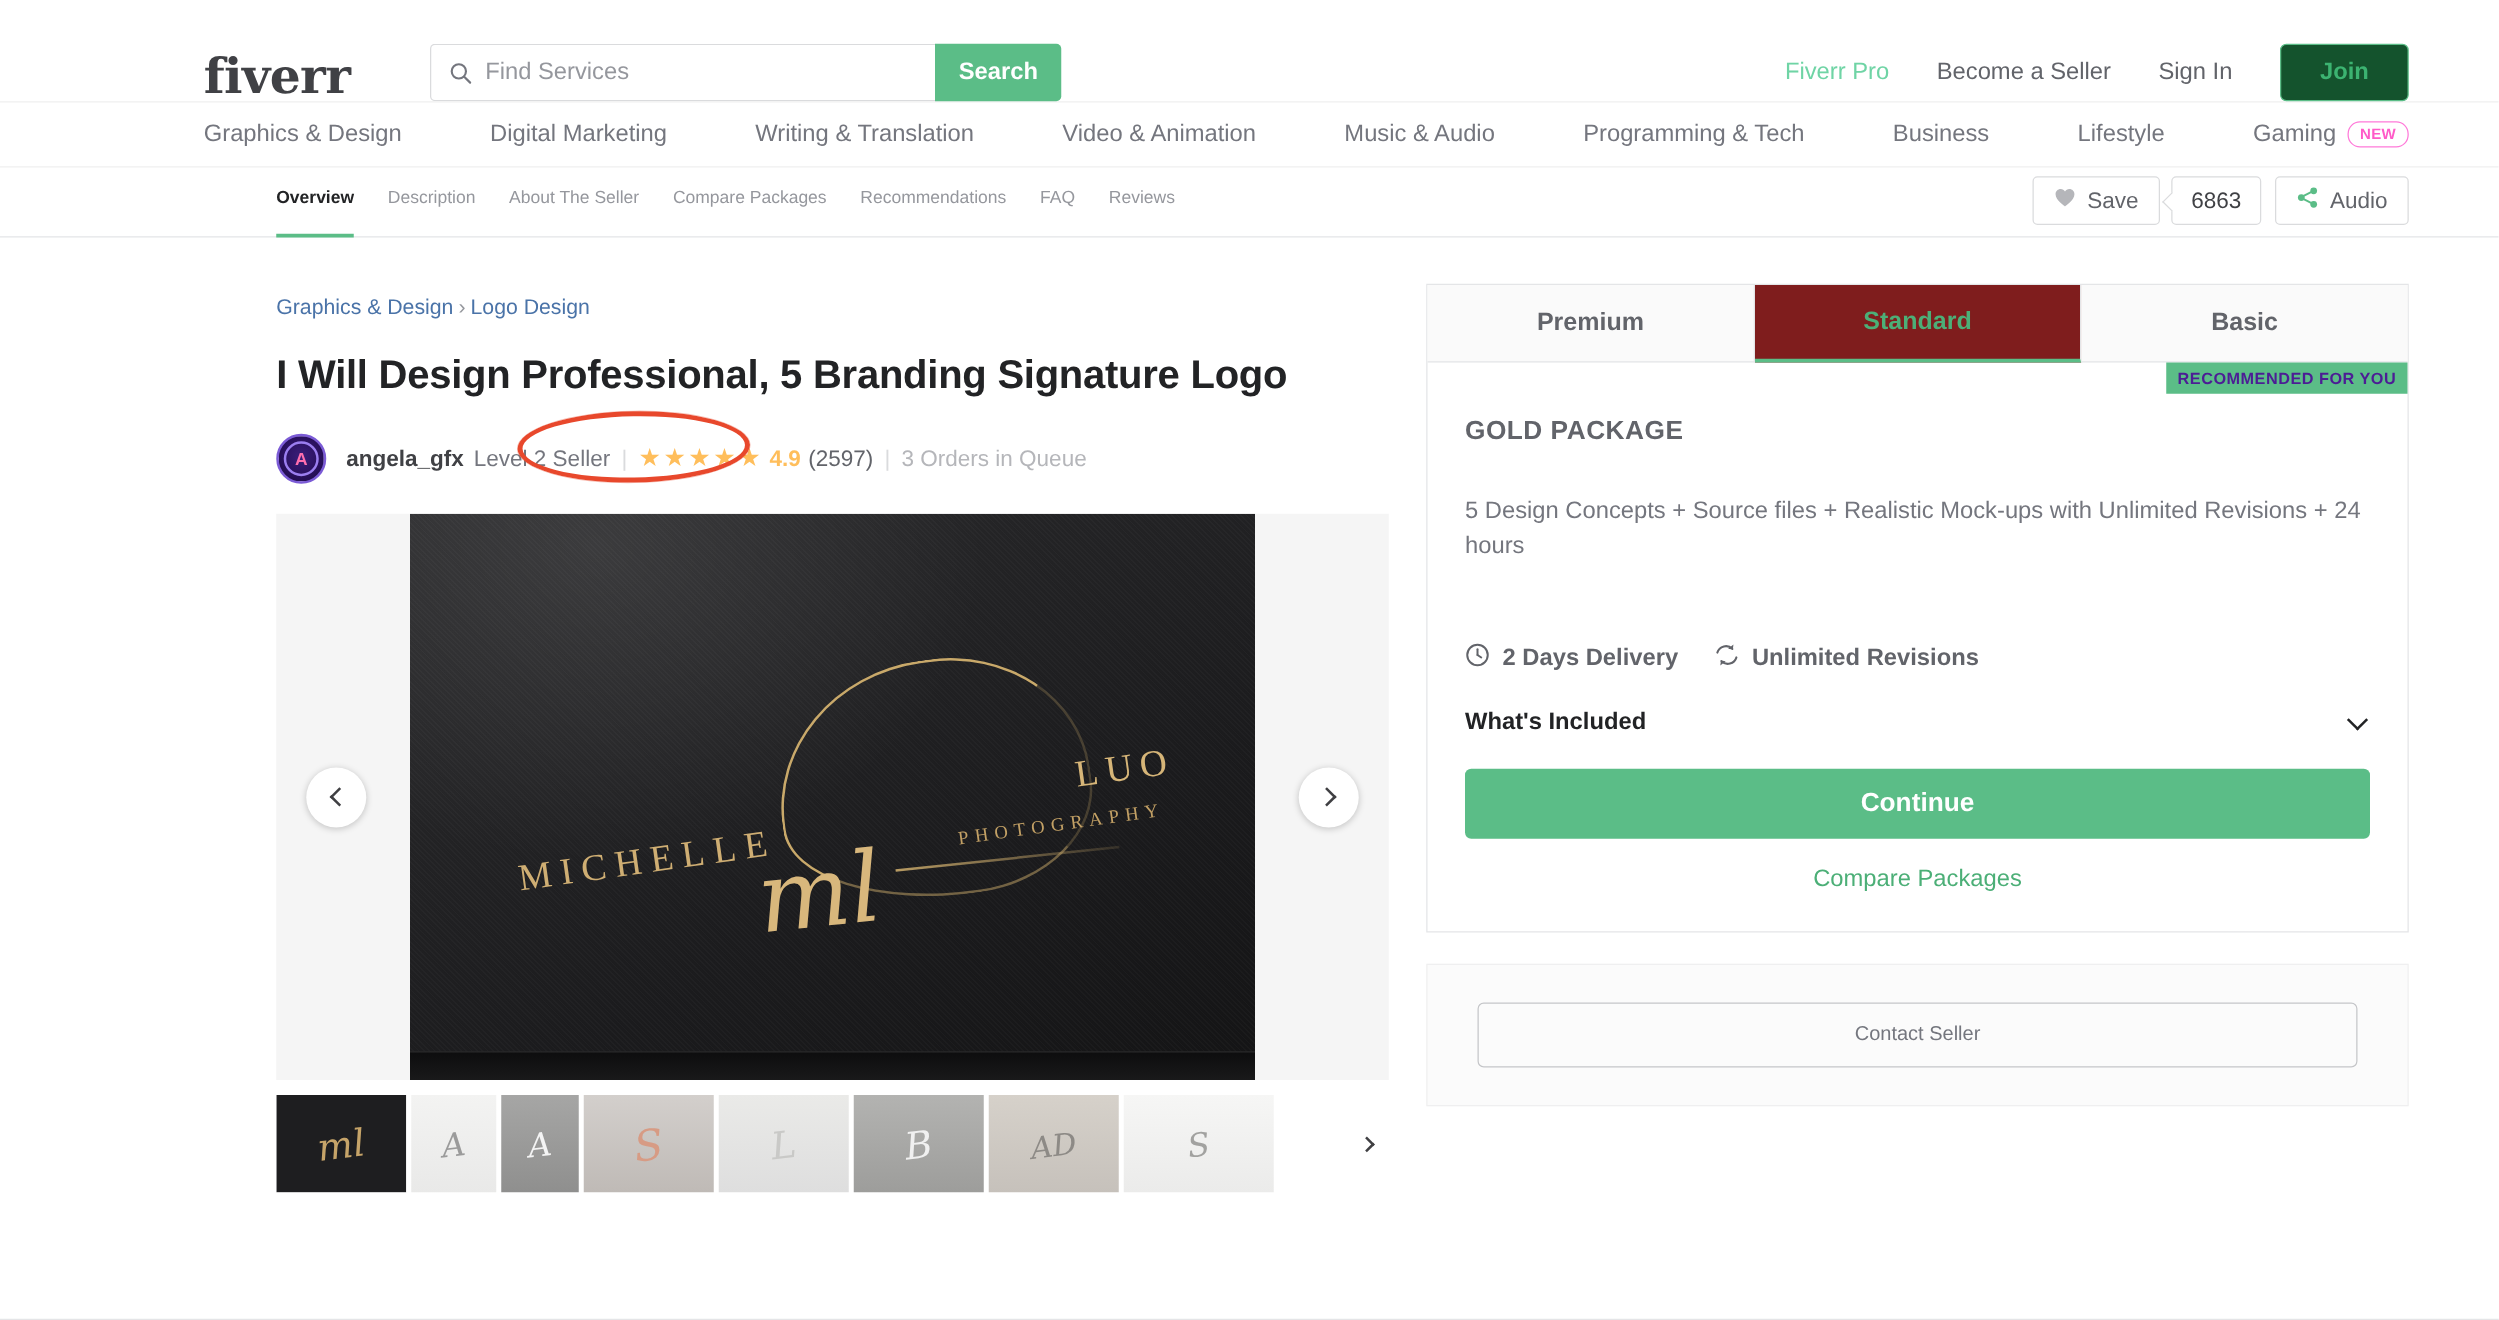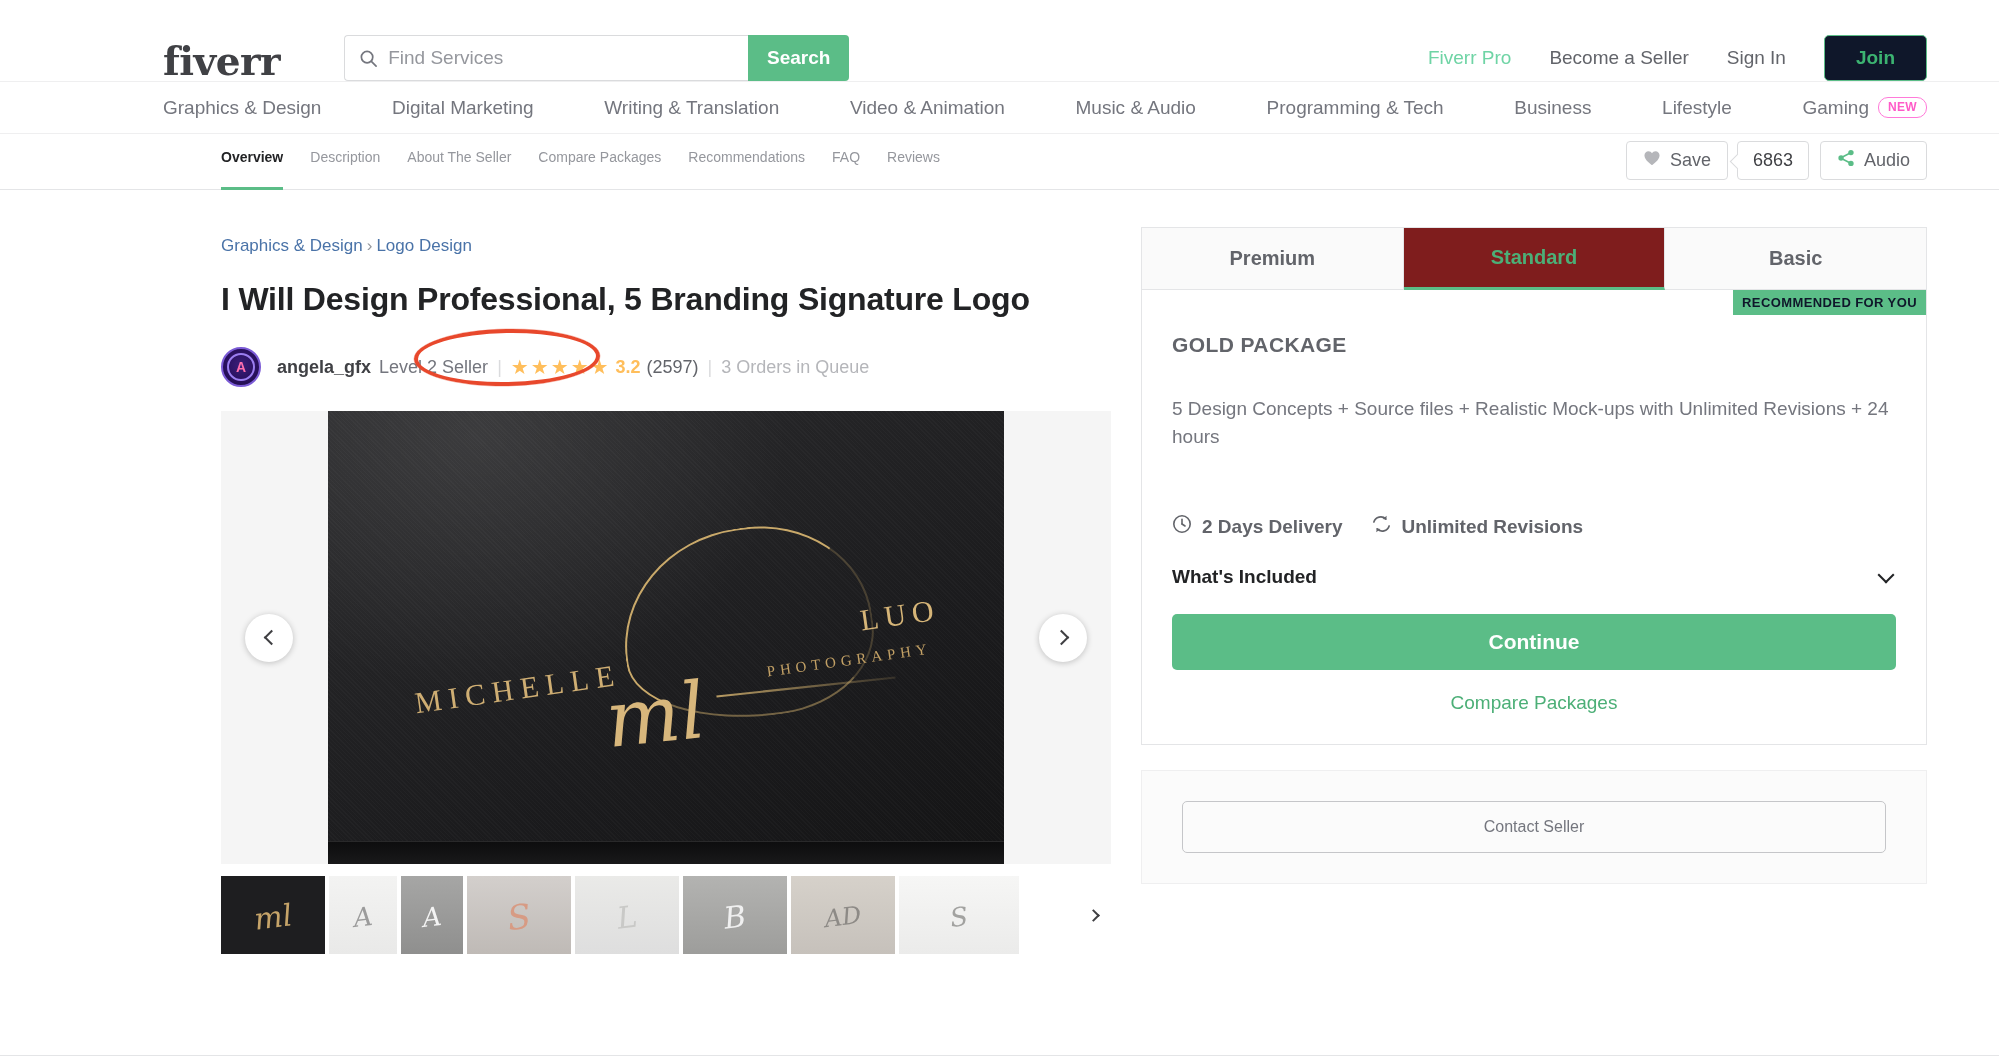--- a/index.html
+++ b/index.html
@@ -74,21 +74,21 @@
   .hr-link {
     font-size: 19px;
     color: #62646a;
     text-decoration: none;
     white-space: nowrap;
   }
   .hr-link.pro { color: #6fd4a5; }
   .join-btn {
     border: 1px solid #5bbd87;
     color: #3cb371;
-    background: #0f172a;
+    background: #14532d;
     font-size: 19px;
     font-weight: bold;
     padding: 11px 31px;
     border-radius: 5px;
     cursor: pointer;
     font-family: "Liberation Sans", sans-serif;
   }
 
   
   .catnav {
@@ -431,21 +431,21 @@
   .pkg-tab.active {
     background: #7f1d1d;
     color: #4caf77;
     border-bottom: 3px solid #5bbd87;
   }
   .pkg-body { padding: 22px 30px 30px; position: relative; }
   .rec-badge {
     position: absolute;
     right: 0px; top: 0px;
     background: #5bbd87;
-    color: #0f172a;
+    color: #4c1d95;
     font-size: 13px;
     font-weight: bold;
     letter-spacing: 0.4px;
     padding: 5px 9px 5px;
   }
   .pkg-name {
     font-size: 21px;
     font-weight: bold;
     color: #62646a;
     letter-spacing: 0.4px;
@@ -638,21 +638,21 @@
       <span class="seller-name">angela_gfx</span>
       <span class="seller-level">Level 2 Seller</span>
       <span class="dim-sep">|</span>
       <span class="stars">
         <span class="star">★</span>
         <span class="star">★</span>
         <span class="star">★</span>
         <span class="star">★</span>
         <span class="star">★</span>
       </span>
-      <span class="rating-val">3.2</span>
+      <span class="rating-val">4.9</span>
       <span class="rating-count">(2597)</span>
       <span class="dim-sep">|</span>
       <span class="queue">3 Orders in Queue</span>
       <div class="annot-ellipse"></div>
     </div>
 
     <div class="gallery">
       <div class="gallery-img">
         <div class="logo-art">
           <div class="swoosh"></div>

